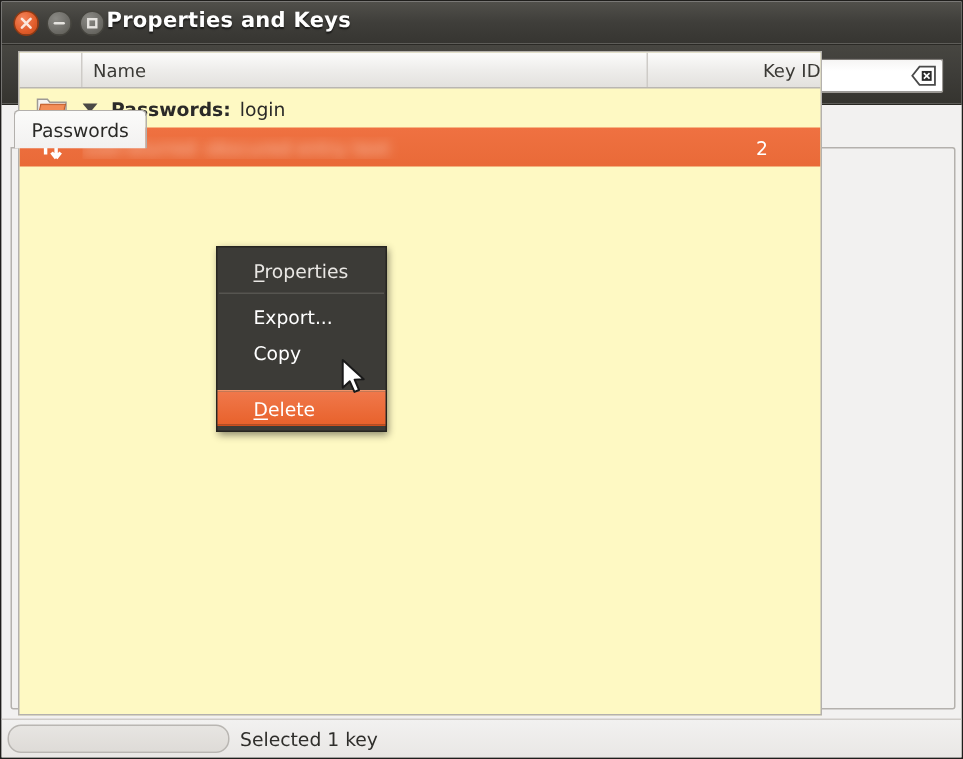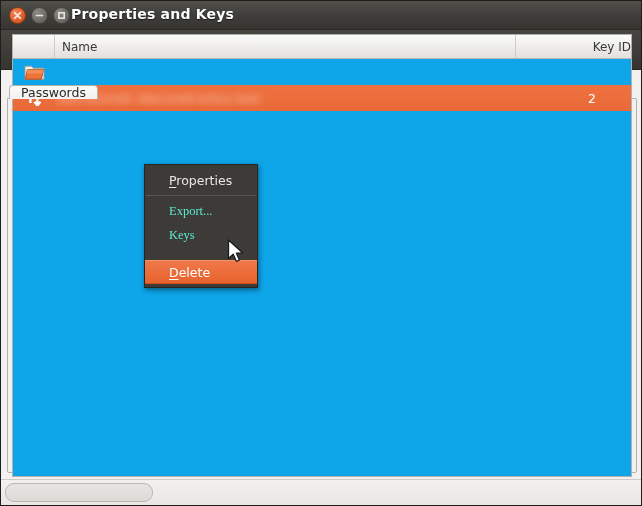--- a/index.html
+++ b/index.html
@@ -157,21 +157,21 @@
     border: 1px solid #b3b0ac;
     border-bottom: none;
     border-radius: 4px 4px 0 0;
     background: linear-gradient(to bottom, #e4e2df 0%, #d2cfcb 100%);
     box-sizing: border-box;
     margin-right: 2px;
     position: relative;
   }
   .tab.active {
     background: linear-gradient(to bottom, #fbfbfa 0%, #f2f1f0 100%);
-    height: 14px;
+    height: 26px;
     color: #2a2926;
     z-index: 3;
     border-color: #b3b0ac;
     margin-top: 28px;
   }
 
   .tabbody {
     position: absolute;
     left: 6px; top: 28px;
     right: 6px;
@@ -180,23 +180,23 @@
     background: #f2f1f0;
     box-sizing: border-box;
     border-radius: 0 2px 2px 2px;
     padding: 5px;
   }
 
   
   .treewrap {
     position: absolute;
     left: 11px; top: 33px;
-    width: 620px; height: 443px;
+    width: 536px; height: 443px;
     border: 1px solid #b4b1ad;
-    background: #0ea5e9;
+    background: #fef9c3;
     box-sizing: border-box;
     overflow: hidden;
   }
   .thead {
     display: flex;
     height: 24px;
     background: linear-gradient(to bottom, #fcfcfb 0%, #eeedeb 50%, #e3e1de 100%);
     border-bottom: 1px solid #b9b6b2;
     box-sizing: border-box;
   }
@@ -300,21 +300,21 @@
   }
   .mi {
     height: 24px;
     display: flex; align-items: center;
     padding-left: 24px;
     font-size: 12.5px;
     color: #e9e7e4;
     box-sizing: border-box;
     white-space: nowrap;
   }
-  .mi.disabled { color: #5eead4; font-family: Liberation Serif, serif; }
+  .mi.disabled { color: #ffffff; }
   .mi.hl {
     background: linear-gradient(to bottom, #f0784b 0%, #e8622c 100%);
     color: #ffffff;
     border-top: 1px solid #f29468;
     border-bottom: 1px solid #cf4f1c;
     margin-top: 13px;
   }
   .mi u { text-underline-offset: 2px; }
   .msep {
     height: 1px;
@@ -432,20 +432,25 @@
     </div>
 
     <div class="trow">
       <div class="c-icon">
         <svg width="21" height="18" viewBox="0 0 21 18">
           <path d="M1 3.2 L7.6 3.2 L9.2 5.2 L20 5.2 L20 16.2 L1 16.2 Z" fill="#f6f4f1" stroke="#9d9a95" stroke-width="1"></path>
           <path d="M3.3 6.6 L19.4 6.6 L17.4 16.2 L1.3 16.2 Z" fill="#ee7338" stroke="#b8511f" stroke-width="1"></path>
           <path d="M3.3 6.6 L19.4 6.6 L18.6 10.4 L2.5 10.4 Z" fill="#f6a06c" opacity="0.6"></path>
         </svg>
       </div>
+      <div class="c-name">
+        <span class="expander"></span>
+        <span class="grp-bold">Passwords:</span>
+        <span class="grp-rest">login</span>
+      </div>
       <div class="c-keyid"></div>
     </div>
 
     <div class="trow selected">
       <div class="c-icon">
         <svg width="20" height="18" viewBox="0 0 20 18">
           <path d="M6.4 1.5 L6.4 14 M6.4 1.5 L3.4 5.3 M6.4 1.5 L9.4 5.3" stroke="#ffffff" stroke-width="2.3" fill="none" stroke-linejoin="round"></path>
           <path d="M13.4 16.5 L13.4 4 M13.4 16.5 L10.4 12.7 M13.4 16.5 L16.4 12.7" stroke="#ffffff" stroke-width="2.3" fill="none" stroke-linejoin="round"></path>
         </svg>
       </div>
@@ -459,30 +464,31 @@
 
   <div class="ctxmenu">
     <div class="mi">
       <span><u>P</u>roperties</span>
     </div>
     <div class="msep"></div>
     <div class="mi disabled">
       <span>Export...</span>
     </div>
     <div class="mi disabled">
-      <span>Keys</span>
+      <span>Copy</span>
     </div>
     <div class="mi hl">
       <span><u>D</u>elete</span>
     </div>
   </div>
 
   <div class="cursor">
     <svg width="18" height="26" viewBox="0 0 18 26">
       <path d="M1.5 1 L1.5 19.5 L6.2 15.2 L9.3 22.3 L12.4 21 L9.4 14.1 L15.5 13.8 Z" fill="#ffffff" stroke="#1a1a1a" stroke-width="1.3" stroke-linejoin="round"></path>
     </svg>
   </div>
 
   <div class="statusbar">
     <div class="progress"></div>
+    <div class="status-text">Selected 1 key</div>
   </div>
 
 </div>
 
 </body></html>

